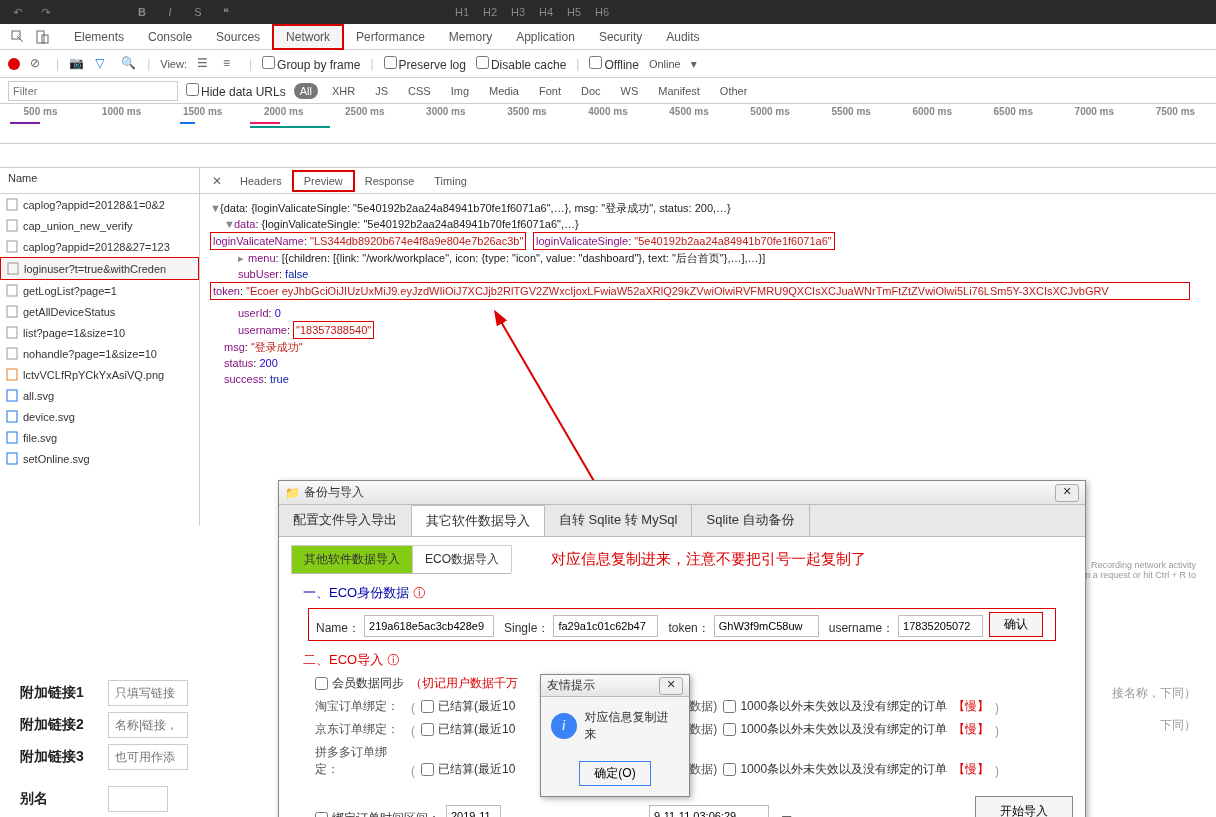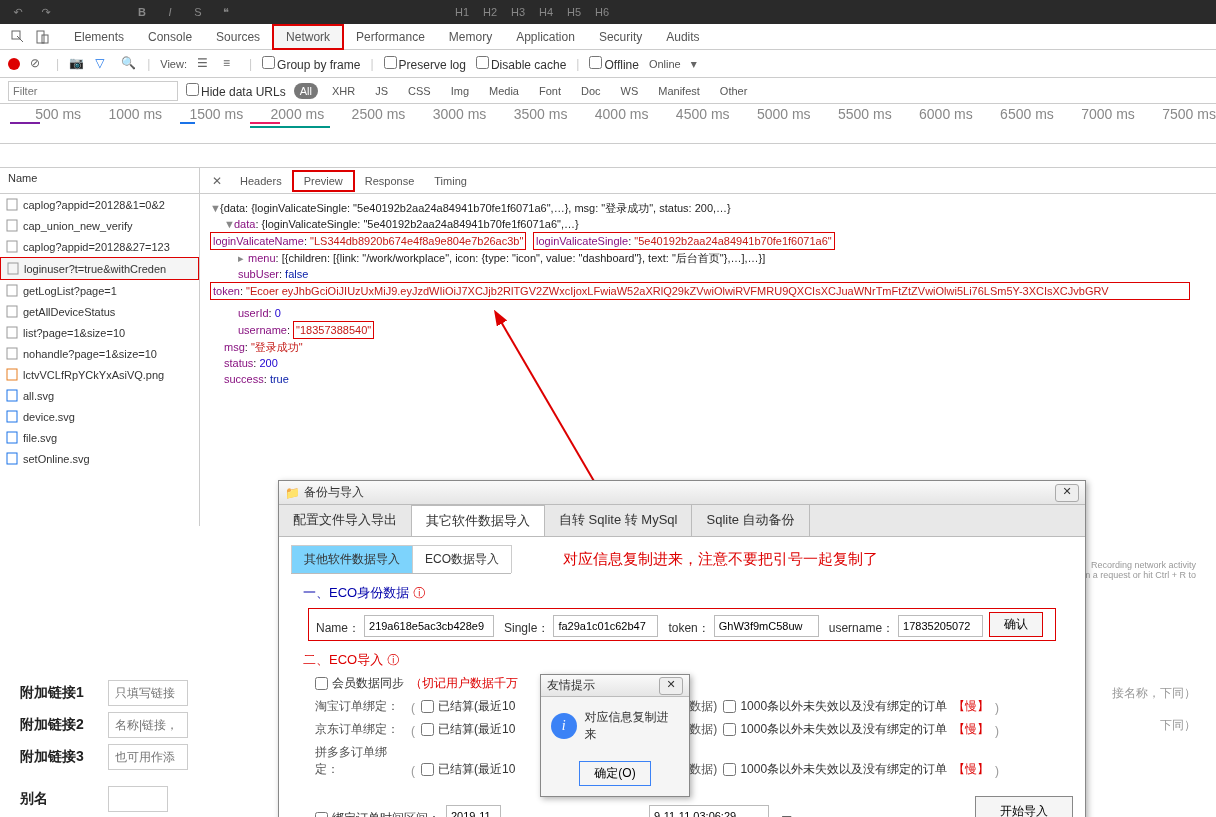--- a/index.html
+++ b/index.html
@@ -19,21 +19,21 @@
 .ctrl-icon { width: 16px; height: 16px; display: inline-block; color: #666; }
 .ctrl-lbl { color: #555; font-size: 11px; }
 input[type="checkbox"] { margin-right: 2px; }
 
 .filter-bar { height: 26px; border-bottom: 1px solid #ccc; display: flex; align-items: center; padding: 0 8px; gap: 8px; }
 .filter-input { width: 170px; height: 20px; border: 1px solid #ccc; padding: 0 4px; font-size: 11px; }
 .filter-pill { padding: 2px 6px; font-size: 11px; cursor: pointer; color: #555; }
 .filter-pill.active { background: #777; color: #fff; border-radius: 8px; }
 
 .timeline { height: 40px; border-bottom: 1px solid #ccc; display: flex; position: relative; }
-.tl-tick { flex: 1; text-align: right; font-size: 14px; color: #888; padding-top: 2px; position: relative; }
+.tl-tick { flex: 1; text-align: center; font-size: 10px; color: #888; padding-top: 2px; position: relative; font-weight: bold; }
 
 .main-area { display: flex; height: 358px; }
 .req-list { width: 200px; border-right: 1px solid #ccc; overflow: hidden; }
 .req-header { height: 26px; border-bottom: 1px solid #ccc; padding: 4px 8px; font-size: 11px; color: #333; }
 .req-item { padding: 4px 6px; font-size: 11px; display: flex; align-items: center; gap: 4px; cursor: pointer; overflow: hidden; white-space: nowrap; }
 .req-item.selected { border: 1.5px solid #d00; background: #f5f5f5; }
 .req-icon { width: 13px; height: 13px; display: inline-block; }
 
 .detail-panel { flex: 1; overflow: hidden; }
 .detail-tabs { height: 26px; border-bottom: 1px solid #ccc; display: flex; align-items: center; padding-left: 4px; }
@@ -61,23 +61,23 @@
 
 .dialog { position: absolute; top: 480px; left: 278px; width: 808px; background: #f0f0f0; border: 1px solid #888; box-shadow: 2px 2px 6px rgba(0,0,0,0.3); }
 .dlg-title { background: linear-gradient(#fafafa,#e5e5e5); height: 24px; display: flex; align-items: center; padding: 0 6px; border-bottom: 1px solid #bbb; }
 .dlg-title-text { flex: 1; font-size: 12px; color: #333; }
 .dlg-close { width: 24px; height: 18px; border: 1px solid #aaa; background: #eee; text-align: center; font-size: 11px; cursor: pointer; border-radius: 3px; }
 .dlg-tabs { display: flex; background: #e8e8e8; border-bottom: 1px solid #bbb; }
 .dlg-tab { padding: 6px 14px; font-size: 13px; border-right: 1px solid #bbb; cursor: pointer; }
 .dlg-tab.active { background: #fff; border-top: 1px solid #bbb; }
 .dlg-body { background: #fff; padding: 8px 12px; }
 .sub-tabs { display: flex; border-bottom: 1px solid #bbb; }
-.sub-tab { padding: 5px 12px; font-size: 12px; border: 1px solid #ccc; border-bottom: none; margin-right: -1px; background: #7dd3fc; cursor: pointer; }
+.sub-tab { padding: 5px 12px; font-size: 12px; border: 1px solid #ccc; border-bottom: none; margin-right: -1px; background: #84cc16; cursor: pointer; }
 .sub-tab.active { background: #fff; }
-.red-note { color: #d00; font-size: 15px; margin-left: 52px; }
+.red-note { color: #d00; font-size: 15px; margin-left: 40px; }
 .section-hdr { color: #00a; font-size: 13px; margin: 10px 0 6px 12px; }
 .info-icon { color: #d00; font-size: 12px; margin-left: 4px; }
 .fields-row { border: 1.5px solid #d00; display: flex; align-items: flex-end; padding: 3px; margin: 4px 17px; }
 .fld-lbl { font-size: 12px; padding: 0 4px; }
 .fld-inp { border: 1px solid #bbb; height: 22px; padding: 0 4px; font-size: 11px; margin-right: 6px; }
 .btn { border: 1px solid #888; background: #f5f5f5; padding: 3px 14px; font-size: 12px; cursor: pointer; }
 .btn-confirm { border: 1.5px solid #d00; }
 .chk-row { display: flex; align-items: flex-end; gap: 6px; margin: 6px 0 6px 24px; font-size: 12px; flex-wrap: wrap; }
 .chk-row label { display: flex; align-items: center; gap: 2px; }
 .bracket { color: #d00; }

